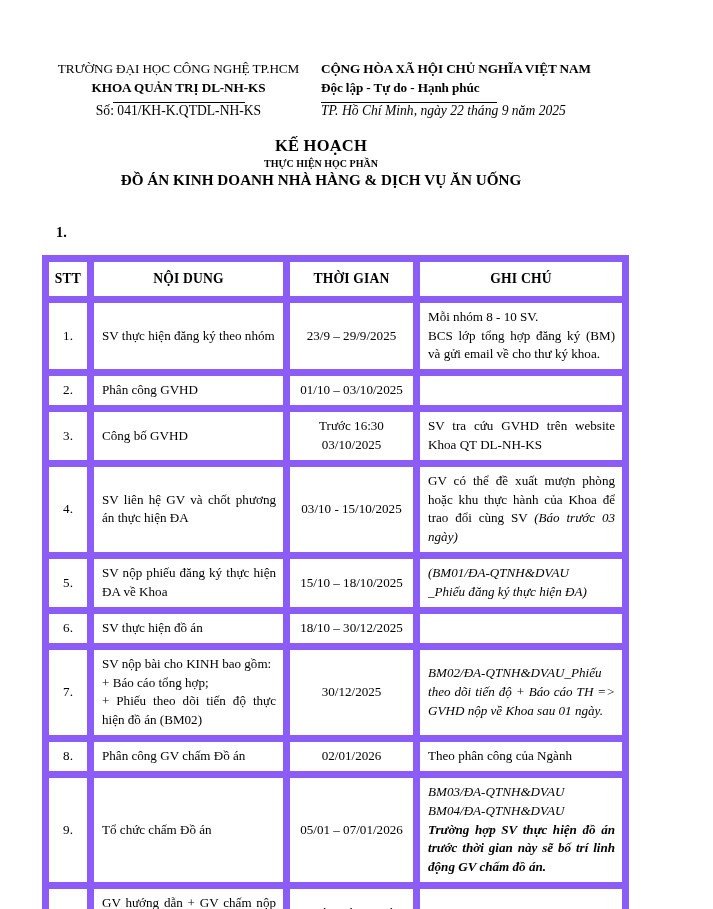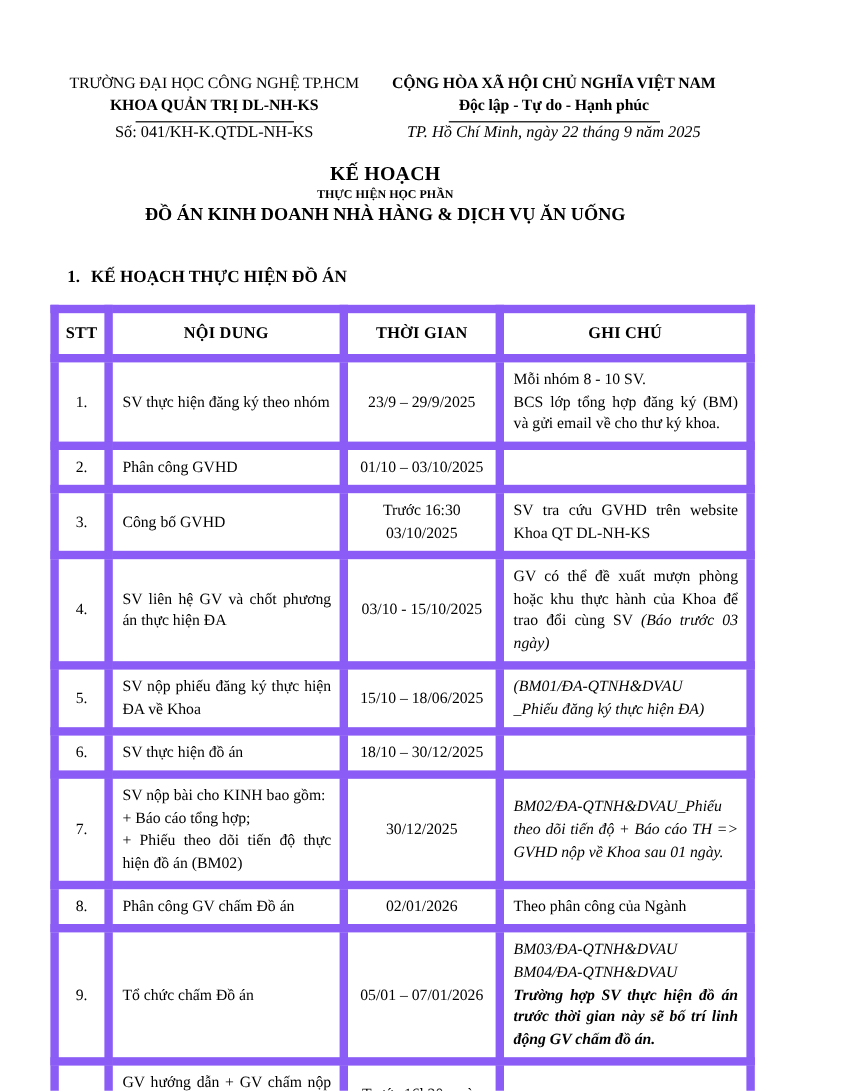--- a/index.html
+++ b/index.html
@@ -29,21 +29,21 @@
     width: 100%;
   }
   .lh-left {
     width: 50%;
     text-align: center;
     padding-right: 4px;
     box-sizing: border-box;
   }
   .lh-right {
     width: 50%;
-    text-align: center;
+    text-align: left;
     box-sizing: border-box;
   }
   .lh-line1 {
     font-size: 13.2px;
     line-height: 1.42;
     letter-spacing: -0.1px;
     white-space: nowrap;
   }
   .lh-line1.bold {
     font-weight: bold;
@@ -174,21 +174,20 @@
   </div>
 
   <div class="doc-title">
     <div class="t1">KẾ HOẠCH</div>
     <div class="t2">THỰC HIỆN HỌC PHẦN</div>
     <div class="t3">ĐỒ ÁN KINH DOANH NHÀ HÀNG &amp; DỊCH VỤ ĂN UỐNG</div>
   </div>
 
   <div class="section-heading">
     <span>1.</span>
-    <span>KẾ HOẠCH THỰC HIỆN ĐỒ ÁN</span>
   </div>
 
   <table class="plan">
     <colgroup>
       <col class="c-stt">
         <col class="c-noidung">
         <col class="c-thoi">
         <col class="c-ghichu">
     </colgroup>
     <thead>
@@ -231,21 +230,21 @@
       <tr>
         <td class="stt">4.</td>
         <td class="noidung">SV liên hệ GV và chốt phương án thực hiện ĐA</td>
         <td class="thoi">03/10 - 15/10/2025</td>
         <td class="ghichu"><span>GV có thể đề xuất mượn phòng hoặc khu thực hành của Khoa để trao đổi cùng SV </span><span class="it">(Báo trước 03 ngày)</span></td>
       </tr>
 
       <tr>
         <td class="stt">5.</td>
         <td class="noidung">SV nộp phiếu đăng ký thực hiện ĐA về Khoa</td>
-        <td class="thoi">15/10 – 18/06/2025</td>
+        <td class="thoi">15/10 – 18/10/2025</td>
         <td class="ghichu">
           <span class="it nowrapline">(BM01/ĐA-QTNH&amp;DVAU</span>
           <span class="it nowrapline">_Phiếu đăng ký thực hiện ĐA)</span>
         </td>
       </tr>
 
       <tr>
         <td class="stt">6.</td>
         <td class="noidung">SV thực hiện đồ án</td>
         <td class="thoi">18/10 – 30/12/2025</td>

